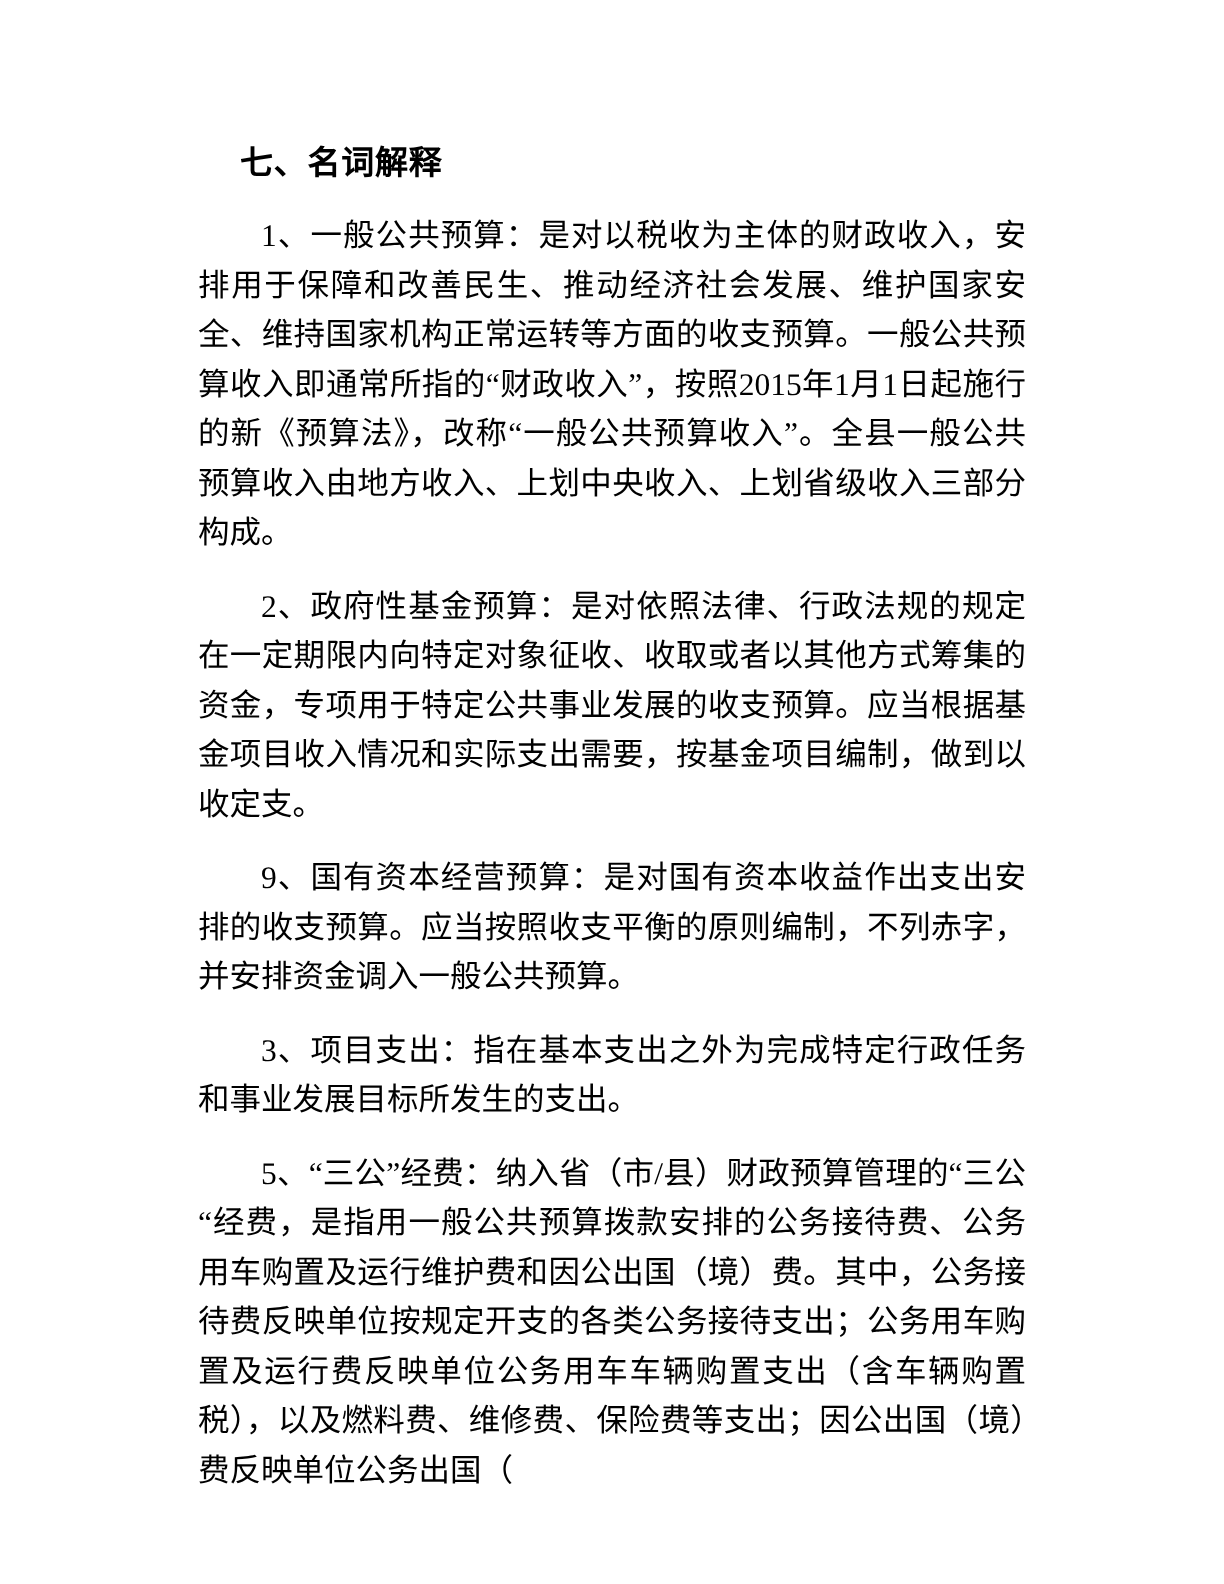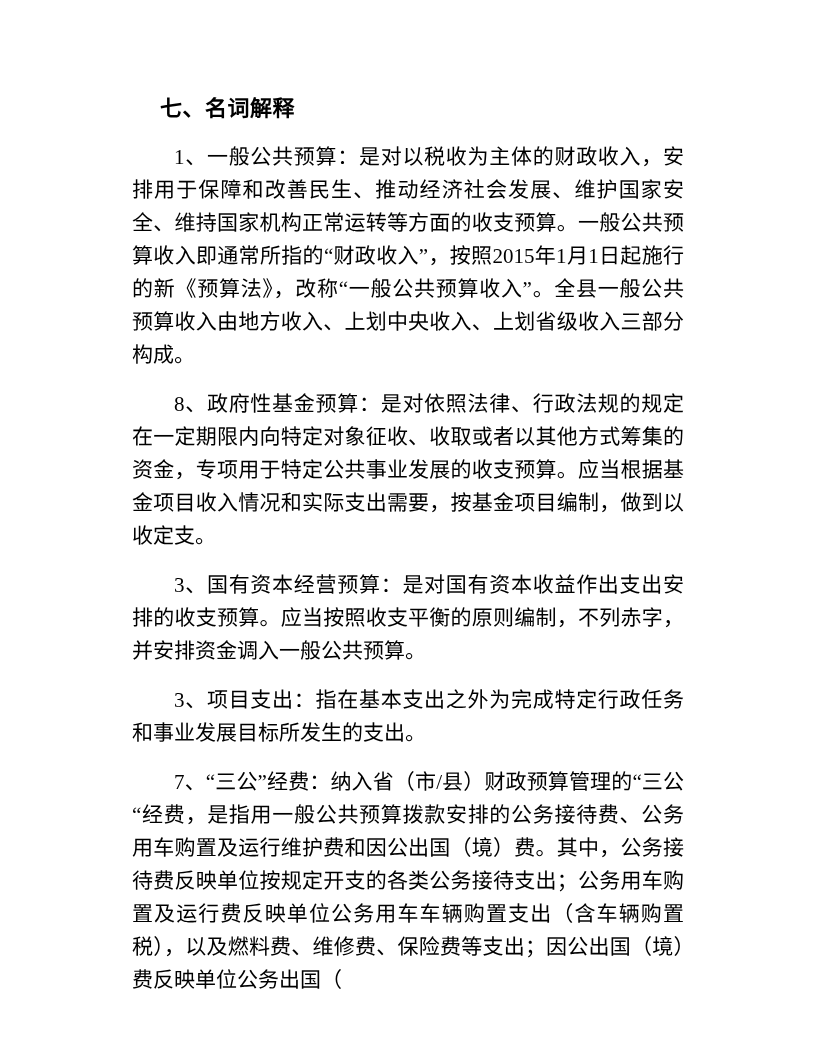--- a/index.html
+++ b/index.html
@@ -41,18 +41,18 @@
     overflow-wrap: break-word;
   }
 </style>
 </head>
 <body>
 
 <div class="page">
   <div class="content">
     <h2 class="heading">七、名词解释</h2>
     <p class="para">1、一般公共预算：是对以税收为主体的财政收入，安排用于保障和改善民生、推动经济社会发展、维护国家安全、维持国家机构正常运转等方面的收支预算。一般公共预算收入即通常所指的“财政收入”，按照2015年1月1日起施行的新《预算法》，改称“一般公共预算收入”。全县一般公共预算收入由地方收入、上划中央收入、上划省级收入三部分构成。</p>
-    <p class="para">8、政府性基金预算：是对依照法律、行政法规的规定在一定期限内向特定对象征收、收取或者以其他方式筹集的资金，专项用于特定公共事业发展的收支预算。应当根据基金项目收入情况和实际支出需要，按基金项目编制，做到以收定支。</p>
-    <p class="para">3、国有资本经营预算：是对国有资本收益作出支出安排的收支预算。应当按照收支平衡的原则编制，不列赤字，并安排资金调入一般公共预算。</p>
+    <p class="para">2、政府性基金预算：是对依照法律、行政法规的规定在一定期限内向特定对象征收、收取或者以其他方式筹集的资金，专项用于特定公共事业发展的收支预算。应当根据基金项目收入情况和实际支出需要，按基金项目编制，做到以收定支。</p>
+    <p class="para">9、国有资本经营预算：是对国有资本收益作出支出安排的收支预算。应当按照收支平衡的原则编制，不列赤字，并安排资金调入一般公共预算。</p>
     <p class="para">3、项目支出：指在基本支出之外为完成特定行政任务和事业发展目标所发生的支出。</p>
-    <p class="para">7、“三公”经费：纳入省（市/县）财政预算管理的“三公“经费，是指用一般公共预算拨款安排的公务接待费、公务用车购置及运行维护费和因公出国（境）费。其中，公务接待费反映单位按规定开支的各类公务接待支出；公务用车购置及运行费反映单位公务用车车辆购置支出（含车辆购置税），以及燃料费、维修费、保险费等支出；因公出国（境）费反映单位公务出国（</p>
+    <p class="para">5、“三公”经费：纳入省（市/县）财政预算管理的“三公“经费，是指用一般公共预算拨款安排的公务接待费、公务用车购置及运行维护费和因公出国（境）费。其中，公务接待费反映单位按规定开支的各类公务接待支出；公务用车购置及运行费反映单位公务用车车辆购置支出（含车辆购置税），以及燃料费、维修费、保险费等支出；因公出国（境）费反映单位公务出国（</p>
   </div>
 </div>
 
 </body></html>

